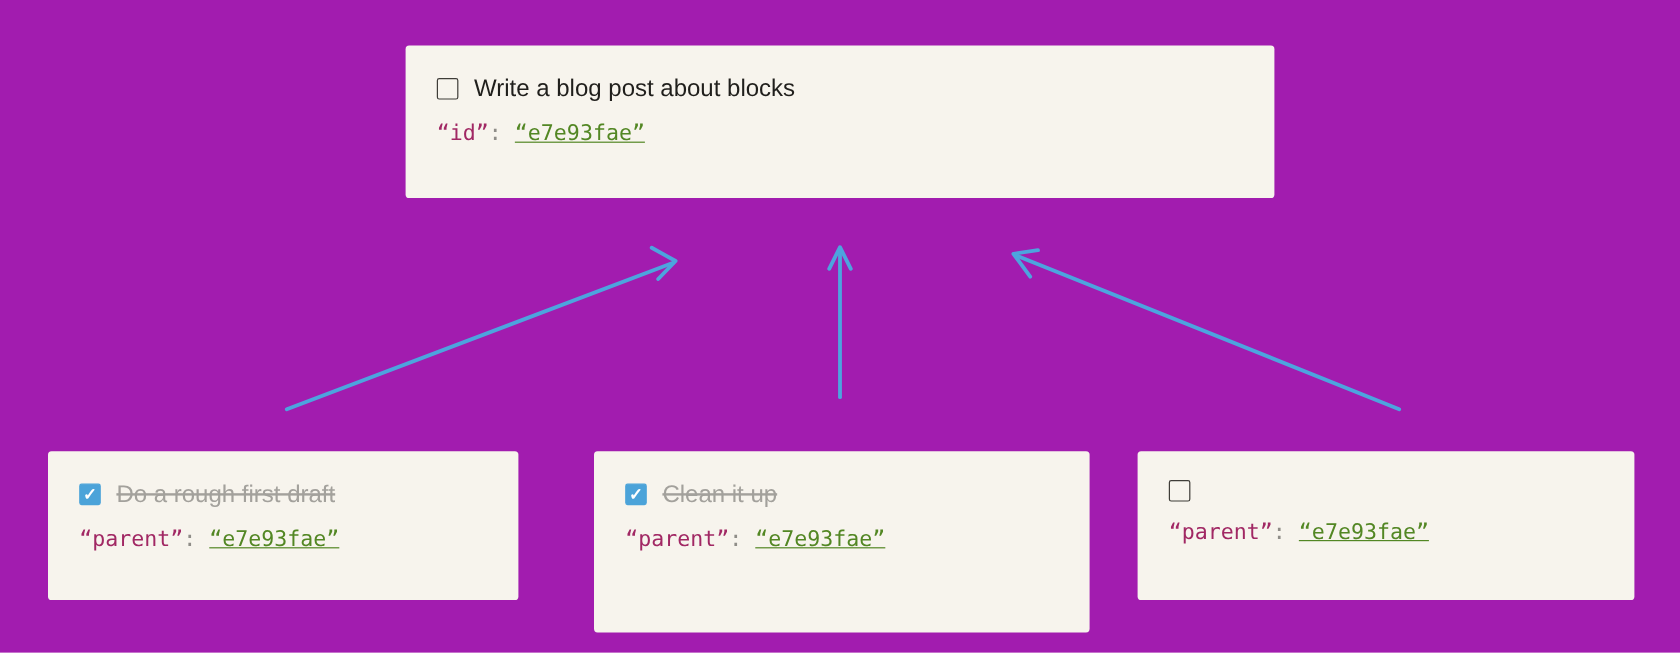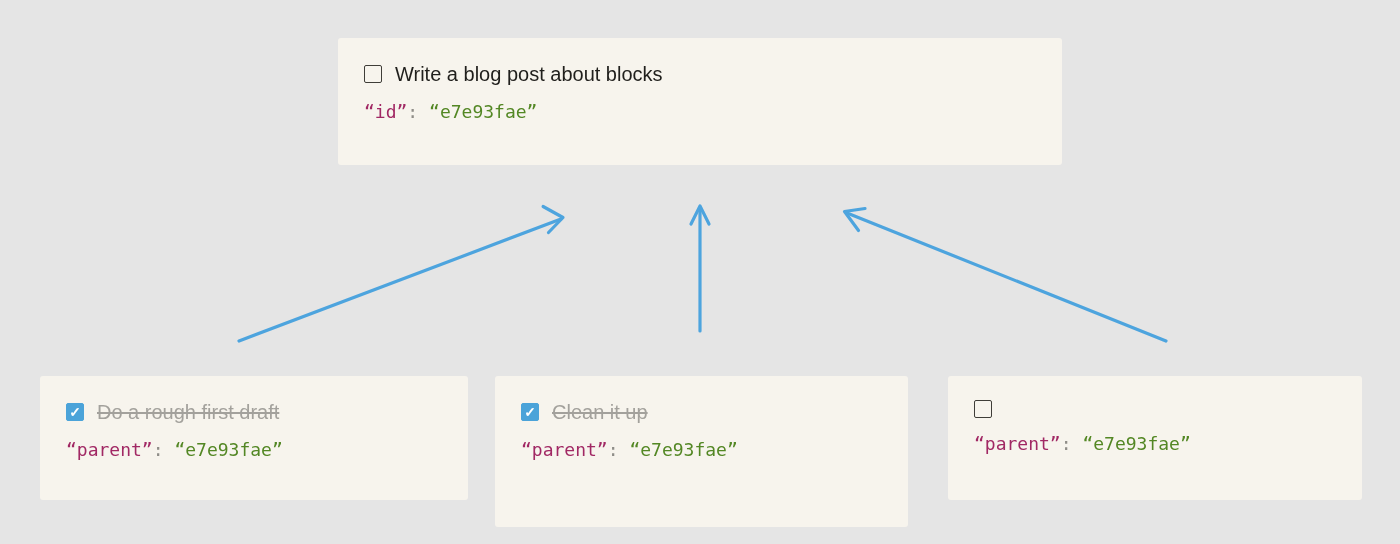--- a/index.html
+++ b/index.html
@@ -3,33 +3,33 @@
 <meta charset="utf-8">
 <style>
   * { margin: 0; padding: 0; box-sizing: border-box; }
   html, body { background: #ffffff; }
   body { font-family: "Liberation Sans", sans-serif; }
 
   .canvas {
     position: relative;
     width: 1400px;
     height: 544px;
-    background: #e5e5e5;
+    background: #a21caf;
     overflow: hidden;
   }
 
   .block {
     position: absolute;
     background: #f7f4ed;
     border-radius: 3px;
     padding: 24px 26px;
   }
 
   #parent-block { left: 338px; top: 38px;  width: 724px; height: 127px; }
-  #child-block-1 { left: 40px;  top: 376px; width: 428px; height: 124px; }
+  #child-block-1 { left: 40px;  top: 376px; width: 392px; height: 124px; }
   #child-block-2 { left: 495px; top: 376px; width: 413px; height: 151px; }
   #child-block-3 { left: 948px; top: 376px; width: 414px; height: 124px; }
 
   .title-row {
     display: flex;
     align-items: center;
     gap: 13px;
   }
 
   .checkbox {
@@ -73,21 +73,21 @@
 
   .code-line {
     margin-top: 15px;
     font-family: "DejaVu Sans Mono", monospace;
     font-size: 18px;
     line-height: 1.25;
     white-space: nowrap;
   }
   .code-key   { color: #a12864; margin-top: 24px; }
   .code-colon { color: #8f8d88; }
-  .code-value { color: #538724; }
+  .code-value { color: #538724; text-decoration: underline; }
 
   .arrows-layer {
     position: absolute;
     left: 0;
     top: 0;
     pointer-events: none;
   }
 </style>
 </head>
 <body>

